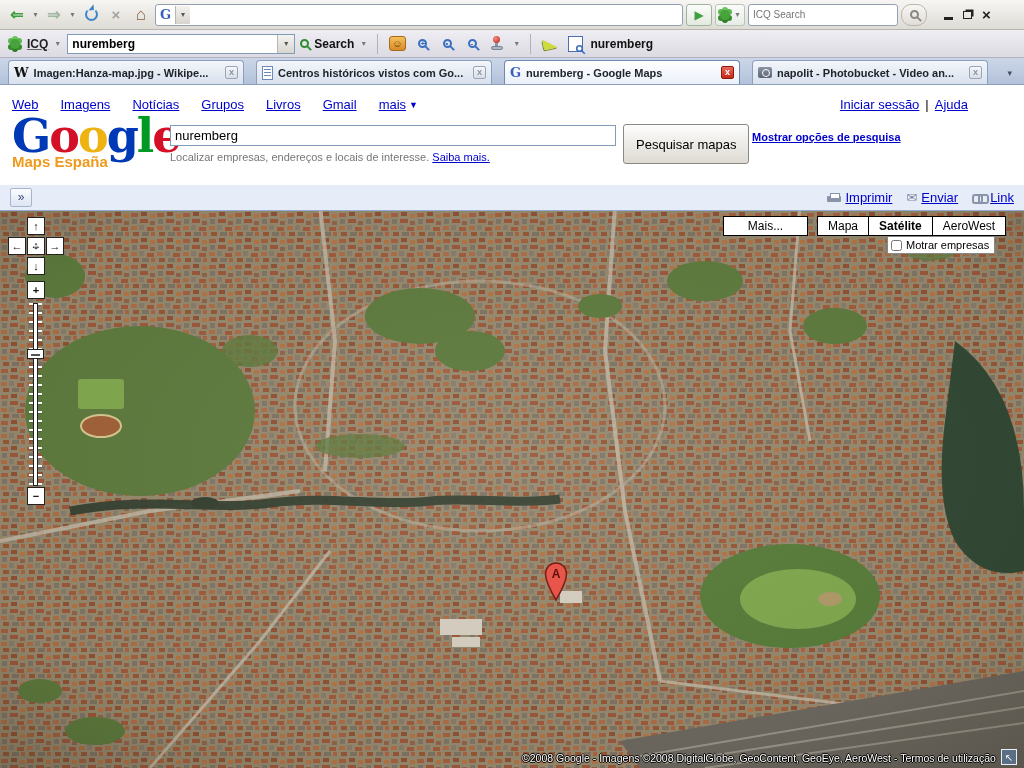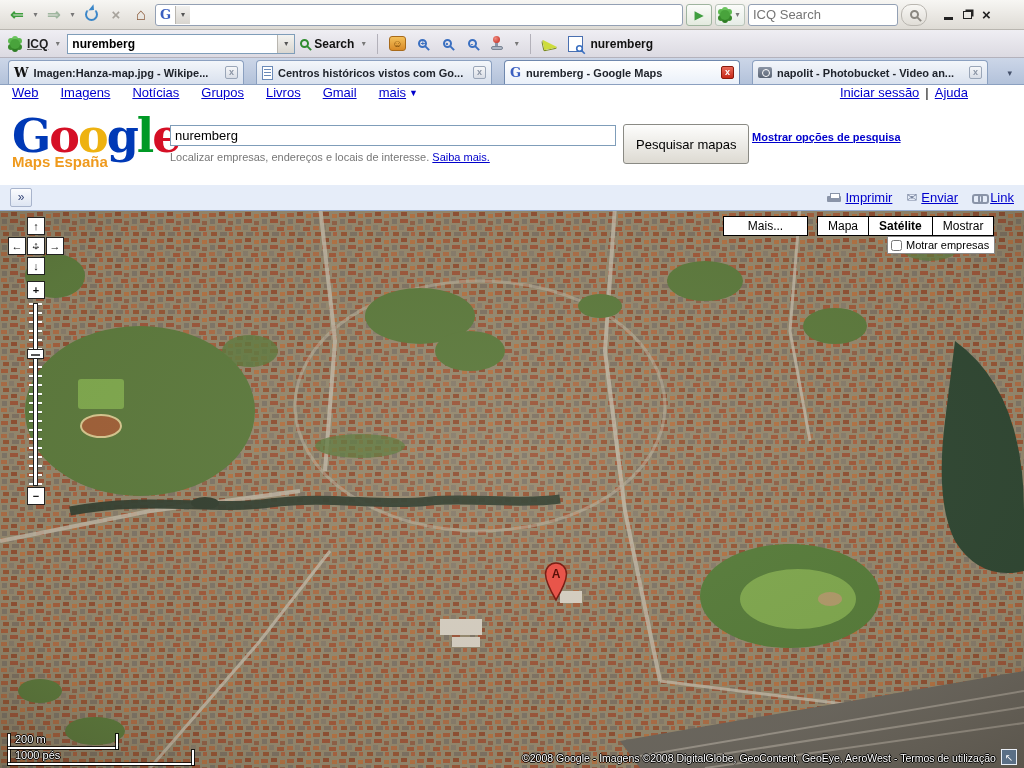--- a/index.html
+++ b/index.html
@@ -24,21 +24,21 @@
   #url-input { flex:1; border:none; outline:none; font-size:12px; font-weight:bold; font-family:"Liberation Sans",sans-serif; color:#111; background:transparent; }
   .url-drop { width:15px; height:18px; background:linear-gradient(#f3f2ef,#d8d5cf); border-left:1px solid #b9b6b0; display:flex; align-items:center; justify-content:center; font-size:8px; color:#555; }
   .go-btn { width:26px; height:22px; border:1px solid #9fb49f; border-radius:3px; background:linear-gradient(#fbfcfa,#e3eade);
     display:flex; align-items:center; justify-content:center; color:#3f9e3f; font-size:12px; }
   .flower { width:14px; height:14px; position:relative; }
   .flower::before { content:''; position:absolute; inset:2px; background:#49a33c; border-radius:50%;
     box-shadow:-4px -3px 0 -2px #5cb84e, 4px -3px 0 -2px #5cb84e, -4px 3px 0 -2px #388a2c, 4px 3px 0 -2px #388a2c, 0 -5px 0 -2px #6cc45e, 0 5px 0 -2px #2f7d25; }
   .flower-btn { width:30px; height:22px; border:1px solid #b9c4b9; border-radius:3px; background:linear-gradient(#fbfcfa,#e6ece6);
     display:flex; align-items:center; justify-content:center; gap:1px; }
   #icq-search-box { width:150px; height:22px; background:#fff; border:1px solid #93a0b4; border-radius:3px; display:flex; align-items:center; padding:0 4px; }
-  #icq-search-input { width:100%; border:none; outline:none; font-size:13px; background:transparent; color:#15803d; font-family:"Liberation Sans",sans-serif; }
+  #icq-search-input { width:100%; border:none; outline:none; font-size:10px; background:transparent; color:#15803d; font-family:"Liberation Sans",sans-serif; }
   .mag { width:9px; height:9px; border:2px solid #8a8780; border-radius:50%; position:relative; }
   .mag::after { content:''; position:absolute; width:6px; height:2px; background:#8a8780; transform:rotate(45deg); right:-5px; bottom:-3px; }
   .mag.green { border-color:#2f8c2f; } .mag.green::after { background:#2f8c2f; }
   .mag.blue { border-color:#3a6fc0; } .mag.blue::after { background:#3a6fc0; }
   .mag-sym { position:absolute; top:-1px; left:0.5px; font-size:8px; font-weight:bold; color:#3a6fc0; line-height:8px; }
   .search-circle { width:26px; height:22px; border:1px solid #b9b6b0; border-radius:10px; background:linear-gradient(#f8f7f4,#e0ddd7); display:flex; align-items:center; justify-content:center; }
   #win-controls { display:flex; align-items:center; gap:10px; margin:0 4px 0 14px; color:#222; }
   .win-min { width:9px; height:3px; background:#222; margin-top:8px; }
   .win-restore { width:9px; height:8px; border:1px solid #222; box-shadow:2px -2px 0 -0.5px #222; }
   .win-close { font-size:15px; font-weight:bold; line-height:12px; }
@@ -77,21 +77,21 @@
   .fav-w { font-family:"DejaVu Serif",serif; font-weight:bold; color:#111; font-size:13px; }
   .fav-doc { width:11px; height:14px; background:#fff; border:1px solid #6a8ab8; position:relative; }
   .fav-doc::after { content:''; position:absolute; left:1px; top:2px; width:7px; height:1px; background:#6a8ab8; box-shadow:0 3px 0 #6a8ab8, 0 6px 0 #6a8ab8; }
   .fav-g { font-family:"DejaVu Serif",serif; font-weight:bold; color:#3b5fc0; font-size:13px; }
   .fav-cam { width:14px; height:11px; background:linear-gradient(#8a94a4,#5a6474); border-radius:2px; position:relative; }
   .fav-cam::after { content:''; position:absolute; left:4px; top:2px; width:6px; height:6px; border:1px solid #fff; border-radius:50%; }
   .tabbar-drop { margin-left:auto; align-self:center; font-size:9px; color:#44506a; padding:0 4px; }
 
   
   #page { position:absolute; left:0; top:85px; width:1024px; height:683px; background:#fff; }
-  #gmaps-nav { position:absolute; left:0; top:0; width:980px; height:27px; display:flex; align-items:flex-start; gap:22px; padding:0 12px; font-size:13px; }
+  #gmaps-nav { position:absolute; left:0; top:0; width:980px; height:27px; display:flex; align-items:flex-end; gap:22px; padding:0 12px; font-size:13px; }
   #gmaps-nav a, .bluelink { color:#0000cc; text-decoration:underline; cursor:pointer; }
   .nav-right { margin-left:auto; display:flex; gap:6px; align-items:center; color:#000; }
   .mais-caret { font-size:9px; color:#0000cc; }
 
   #logo-block { position:absolute; left:12px; top:28px; width:150px; height:62px; }
   #logo-word { font-family:"DejaVu Serif",serif; font-size:46px; font-weight:bold; letter-spacing:-2px; line-height:46px; }
   .lg-b { color:#0039b6; } .lg-r { color:#d50f25; } .lg-y { color:#eeb211; } .lg-g { color:#009925; }
   #logo-sub { font-size:15px; font-weight:bold; color:#ef9a1d; margin-top:-6px; letter-spacing:0; }
 
   #gm-search-input { position:absolute; left:170px; top:40px; width:446px; height:21px; border:1px solid #7f9db9; font-size:13px; padding:0 4px; outline:none; font-family:"Liberation Sans",sans-serif; }
@@ -410,40 +410,31 @@
     <div class="pan-btn" style="left:27px; top:70px;">+</div>
     <div id="zoom-slider-track"></div>
     <div id="zoom-slider-rail"></div>
     <div id="zoom-handle"></div>
     <div class="pan-btn" style="left:27px; top:276px;">−</div>
 
     <div class="map-btn" id="btn-more">Mais...</div>
     <div id="maptype-group">
       <div class="mt-btn">Mapa</div>
       <div class="mt-btn active">Satélite</div>
-      <div class="mt-btn">Mostrar</div>
+      <div class="mt-btn">AeroWest</div>
     </div>
     <label id="labels-box">
       <input type="checkbox" style="">
       <span>Motrar empresas</span>
     </label>
 
     <svg id="marker-a" viewBox="0 0 26 40" xmlns="http://www.w3.org/2000/svg">
       <path d="M13 1 C7 1 2.5 5.8 2.5 12 c0 8 10.5 26 10.5 26 s10.5-18 10.5-26 C23.5 5.8 19 1 13 1 Z" fill="#e8554a" stroke="#7a1f15" stroke-width="1.5"></path>
       <text x="13" y="16" text-anchor="middle" font-size="12" font-weight="bold" font-family="Liberation Sans, sans-serif" fill="#5a1008">A</text>
     </svg>
 
-    <div id="scale">
-      <span class="scale-line" id="sl-left"></span>
-      <span class="scale-line" id="sl-m"></span>
-      <span class="scale-line" id="sl-m-tick"></span>
-      <span class="scale-line" id="sl-ft"></span>
-      <span class="scale-line" id="sl-ft-tick"></span>
-      <span id="scale-m-label">200 m</span>
-      <span id="scale-ft-label">1000 pés</span>
-    </div>
 
     <div id="map-copyright">
       <span>©2008 Google - Imagens ©2008 DigitalGlobe, GeoContent, GeoEye, AeroWest - </span><a>Termos de utilização</a>
     </div>
     <div id="corner-ic">↖</div>
   </div>
 </div>
 
 </body></html>

